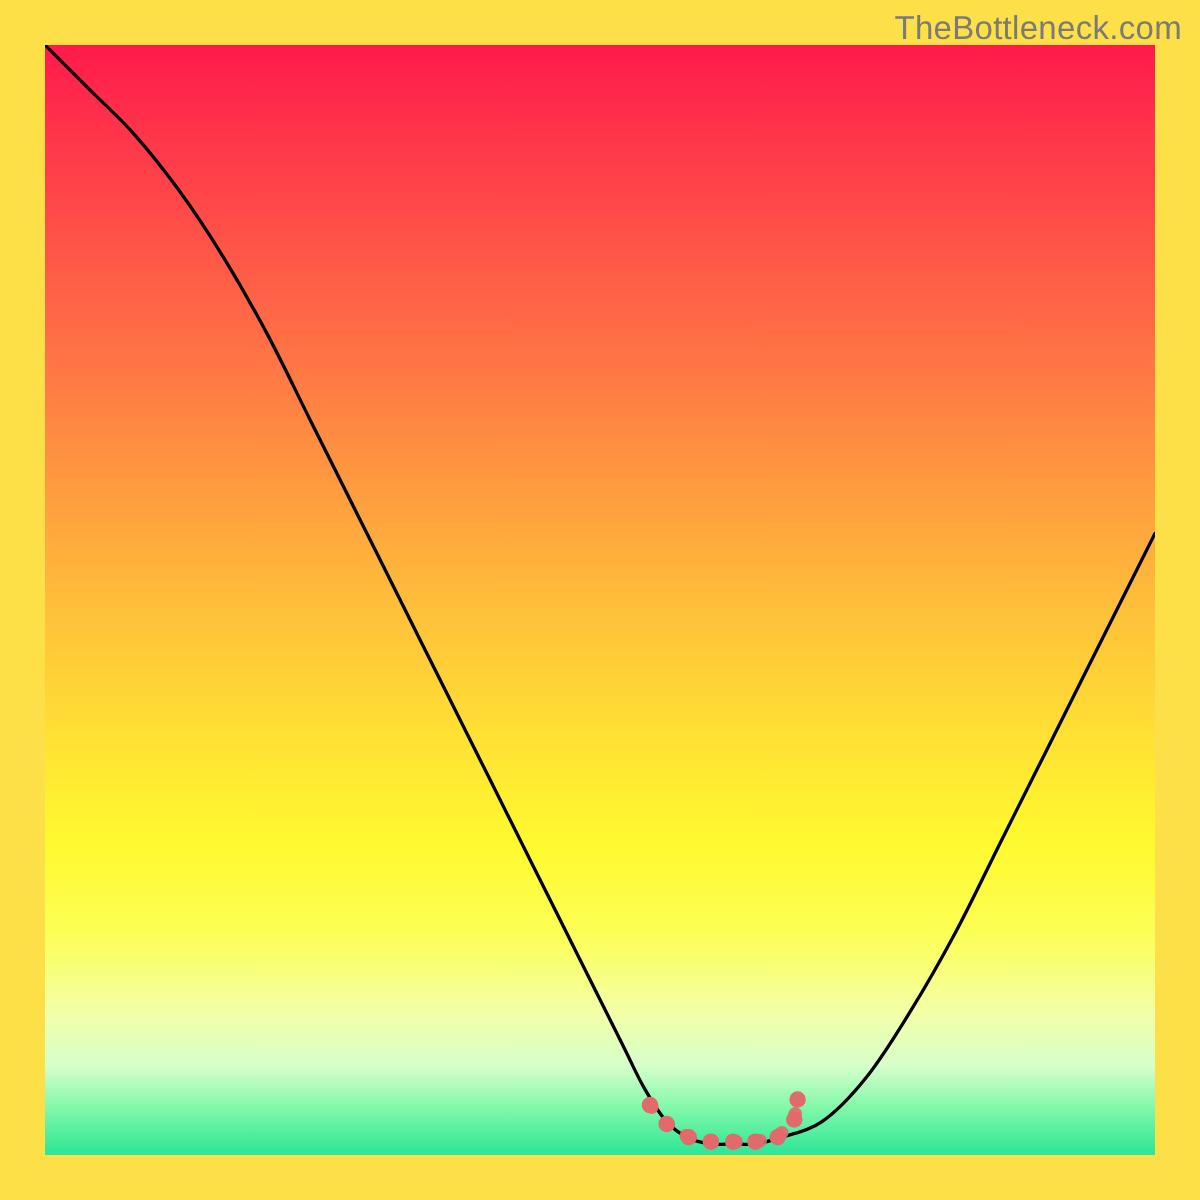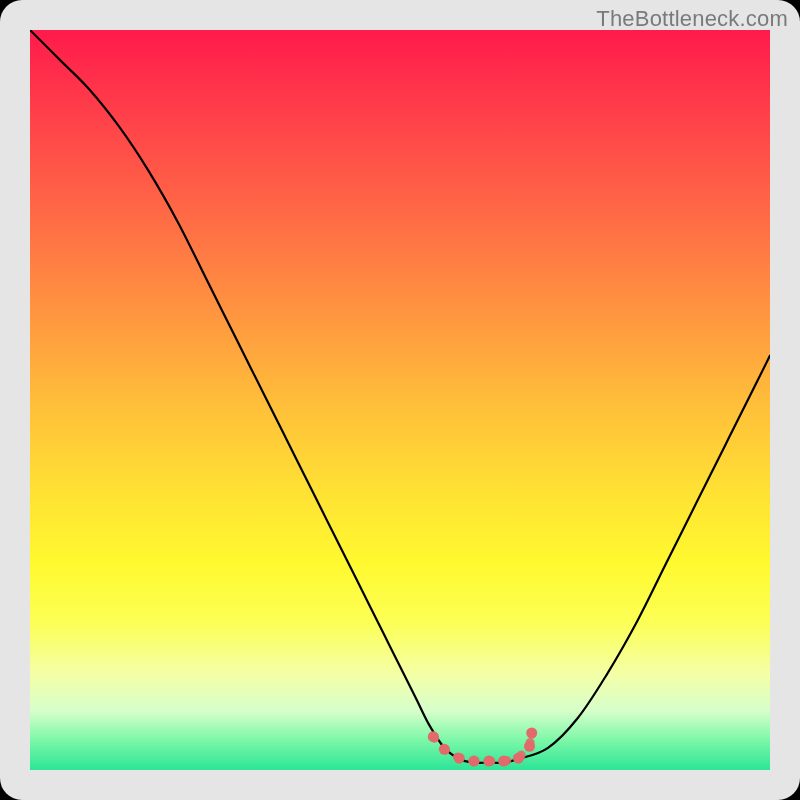--- a/index.html
+++ b/index.html
@@ -8,22 +8,21 @@
     width: 800px;
     height: 800px;
     background: #000;
     overflow: hidden;
     font-family: Arial, Helvetica, sans-serif;
   }
   .frame {
     position: relative;
     width: 800px;
     height: 800px;
-    background: #e5e5e5;
-    border-radius: 22px;
+    background: #fde047;
   }
   .plot {
     position: absolute;
     left: 30px;
     top: 30px;
     width: 740px;
     height: 740px;
     background: linear-gradient(to bottom,
       #ff1a4b 0%,
       #ff3b4a 10%,

